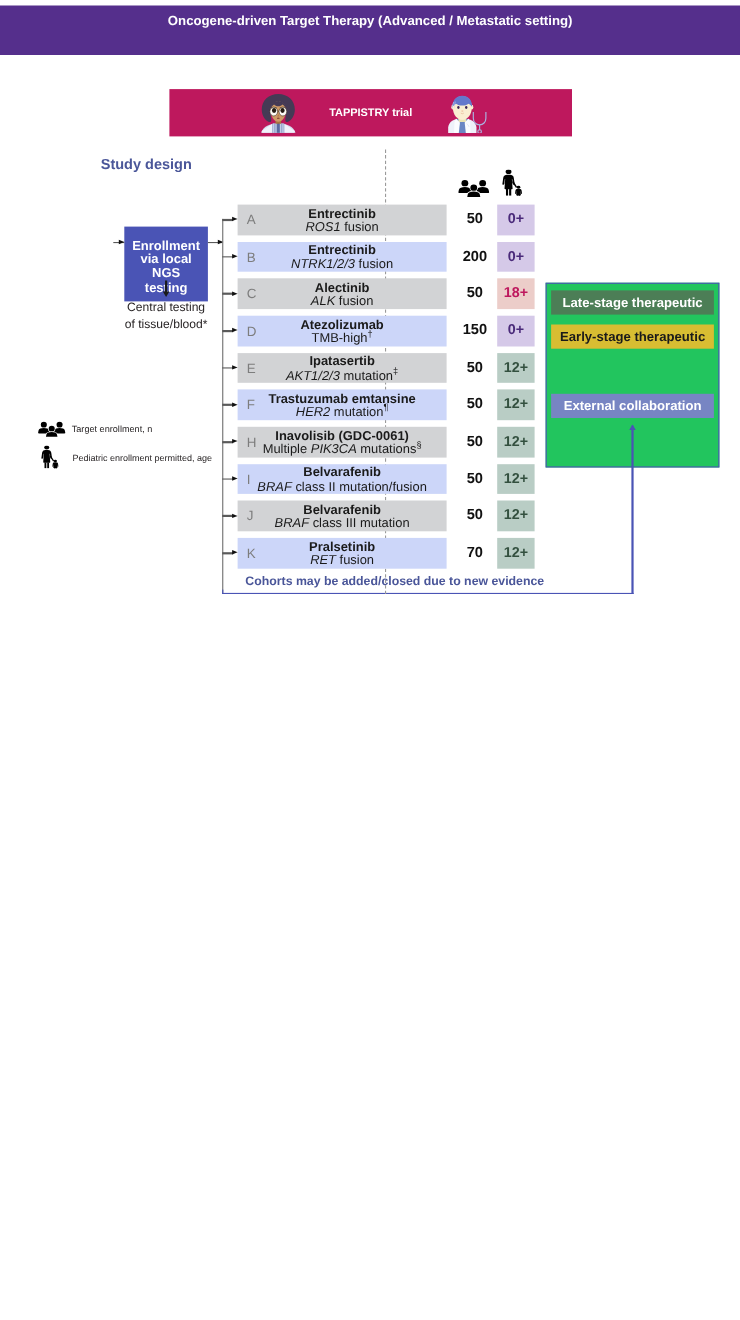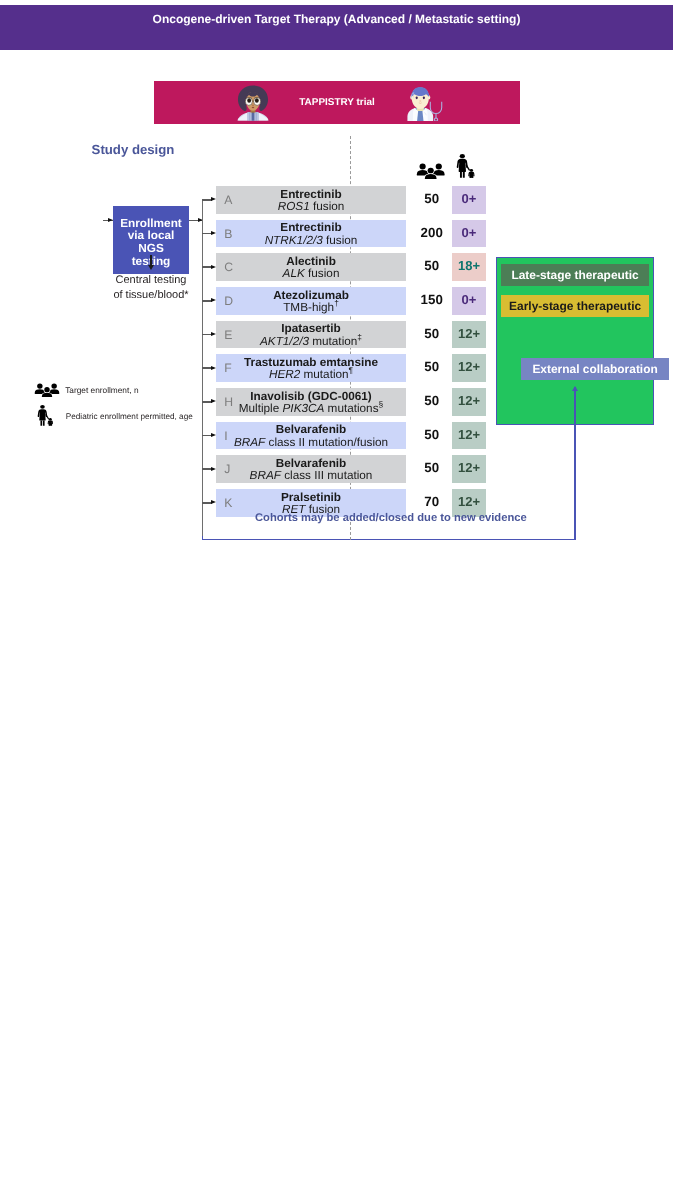--- a/index.html
+++ b/index.html
@@ -60,21 +60,21 @@
   .fn{font-size:8.4px;vertical-align:super;line-height:0;}
   .n-val{position:absolute;left:411.7px;width:40px;text-align:center;height:27.5px;
     line-height:26.2px;font-size:13.3px;font-weight:bold;color:#111;}
   .age-badge{position:absolute;left:452px;width:34px;height:27.5px;line-height:26.2px;
     text-align:center;font-size:13px;font-weight:bold;}
 
   
   #tree-line{left:202px;top:199.3px;width:1.3px;height:341px;background:#6e6e6e;}
   #cohort-box-bottom{left:202px;top:538.8px;width:373.5px;height:1.4px;background:#4a54b5;}
   #cohort-box-left{left:202px;top:536px;width:1.3px;height:4px;background:#4a54b5;}
-  #cohort-note{left:223px;top:512px;font-size:11.2px;font-weight:bold;color:#4a5699;margin-left:32px;}
+  #cohort-note{left:223px;top:523px;font-size:11.2px;font-weight:bold;color:#4a5699;}
   .arrow-h{position:absolute;left:202px;width:10px;height:1.6px;background:#5a5a5a;}
   .arrow-head{position:absolute;left:210.5px;width:0;height:0;
     border-top:2.5px solid transparent;border-bottom:2.5px solid transparent;
     border-left:5.2px solid #111;}
   #enroll-arrow-line{left:189px;top:219.5px;width:13px;height:1.6px;background:#5a5a5a;}
   #enroll-arrow-head{left:197.5px;top:217.8px;width:0;height:0;
     border-top:2.7px solid transparent;border-bottom:2.7px solid transparent;
     border-left:5.4px solid #111;}
   #gen-arrow-line{left:103px;top:219.5px;width:10px;height:1.6px;background:#5a5a5a;}
   #gen-arrow-head{left:107.5px;top:217.8px;width:0;height:0;
@@ -263,21 +263,21 @@
       <div class="arrow-h" style="top: 232.67px;"></div>
       <div class="arrow-head" style="top: 230.97px;"></div>
       <div class="cohort-row" style="top: 253.34px; background: rgb(210, 211, 213);">
         <div class="cohort-letter">C</div>
         <div class="cohort-text">
           <div class="l1">Alectinib</div>
           <div class="l2"><i class="ital">ALK</i> fusion</div>
         </div>
       </div>
       <div class="abs n-val" style="top: 253.34px;">50</div>
-      <div class="abs age-badge" style="top: 253.34px; background: rgb(236, 205, 201); color: #0f766e;">18+</div>
+      <div class="abs age-badge" style="top: 253.34px; background: rgb(236, 205, 201); color: #be185d;">18+</div>
       <div class="arrow-h" style="top: 266.34px;"></div>
       <div class="arrow-head" style="top: 264.64px;"></div>
       <div class="cohort-row" style="top: 287.01px; background: rgb(204, 214, 249);">
         <div class="cohort-letter">D</div>
         <div class="cohort-text">
           <div class="l1">Atezolizumab</div>
           <div class="l2">TMB-high<sup class="fn">†</sup></div>
         </div>
       </div>
       <div class="abs n-val" style="top: 287.01px;">150</div>
@@ -350,18 +350,18 @@
       <div class="abs age-badge" style="top: 489.03px; background: rgb(185, 205, 197); color: rgb(51, 80, 63);">12+</div>
       <div class="arrow-h" style="top: 502.03px;"></div>
       <div class="arrow-head" style="top: 500.33px;"></div>
     </div>
 
   <div class="abs" id="cohort-note">Cohorts may be added/closed due to new evidence</div>
 
   <div class="abs" id="legend-panel" style="border-color: rgb(74, 84, 181);">
       <div class="legend-item" style="top: 6px; background: rgb(76, 126, 86); color: rgb(255, 255, 255);">Late-stage therapeutic</div>
       <div class="legend-item" style="top: 37.4px; background: rgb(216, 189, 50); color: rgb(26, 26, 26);">Early-stage therapeutic</div>
-      <div class="legend-item" style="top: 100.2px; background: rgb(119, 133, 195); color: rgb(255, 255, 255); margin-left: 20px;">External collaboration</div>
+      <div class="legend-item" style="top: 100.2px; background: rgb(119, 133, 195); color: rgb(255, 255, 255);">External collaboration</div>
     </div>
   <div class="abs" id="legend-arrow-v"></div>
   <div class="abs" id="legend-arrow-head"></div>
 
 </div>
 
 </body></html>

